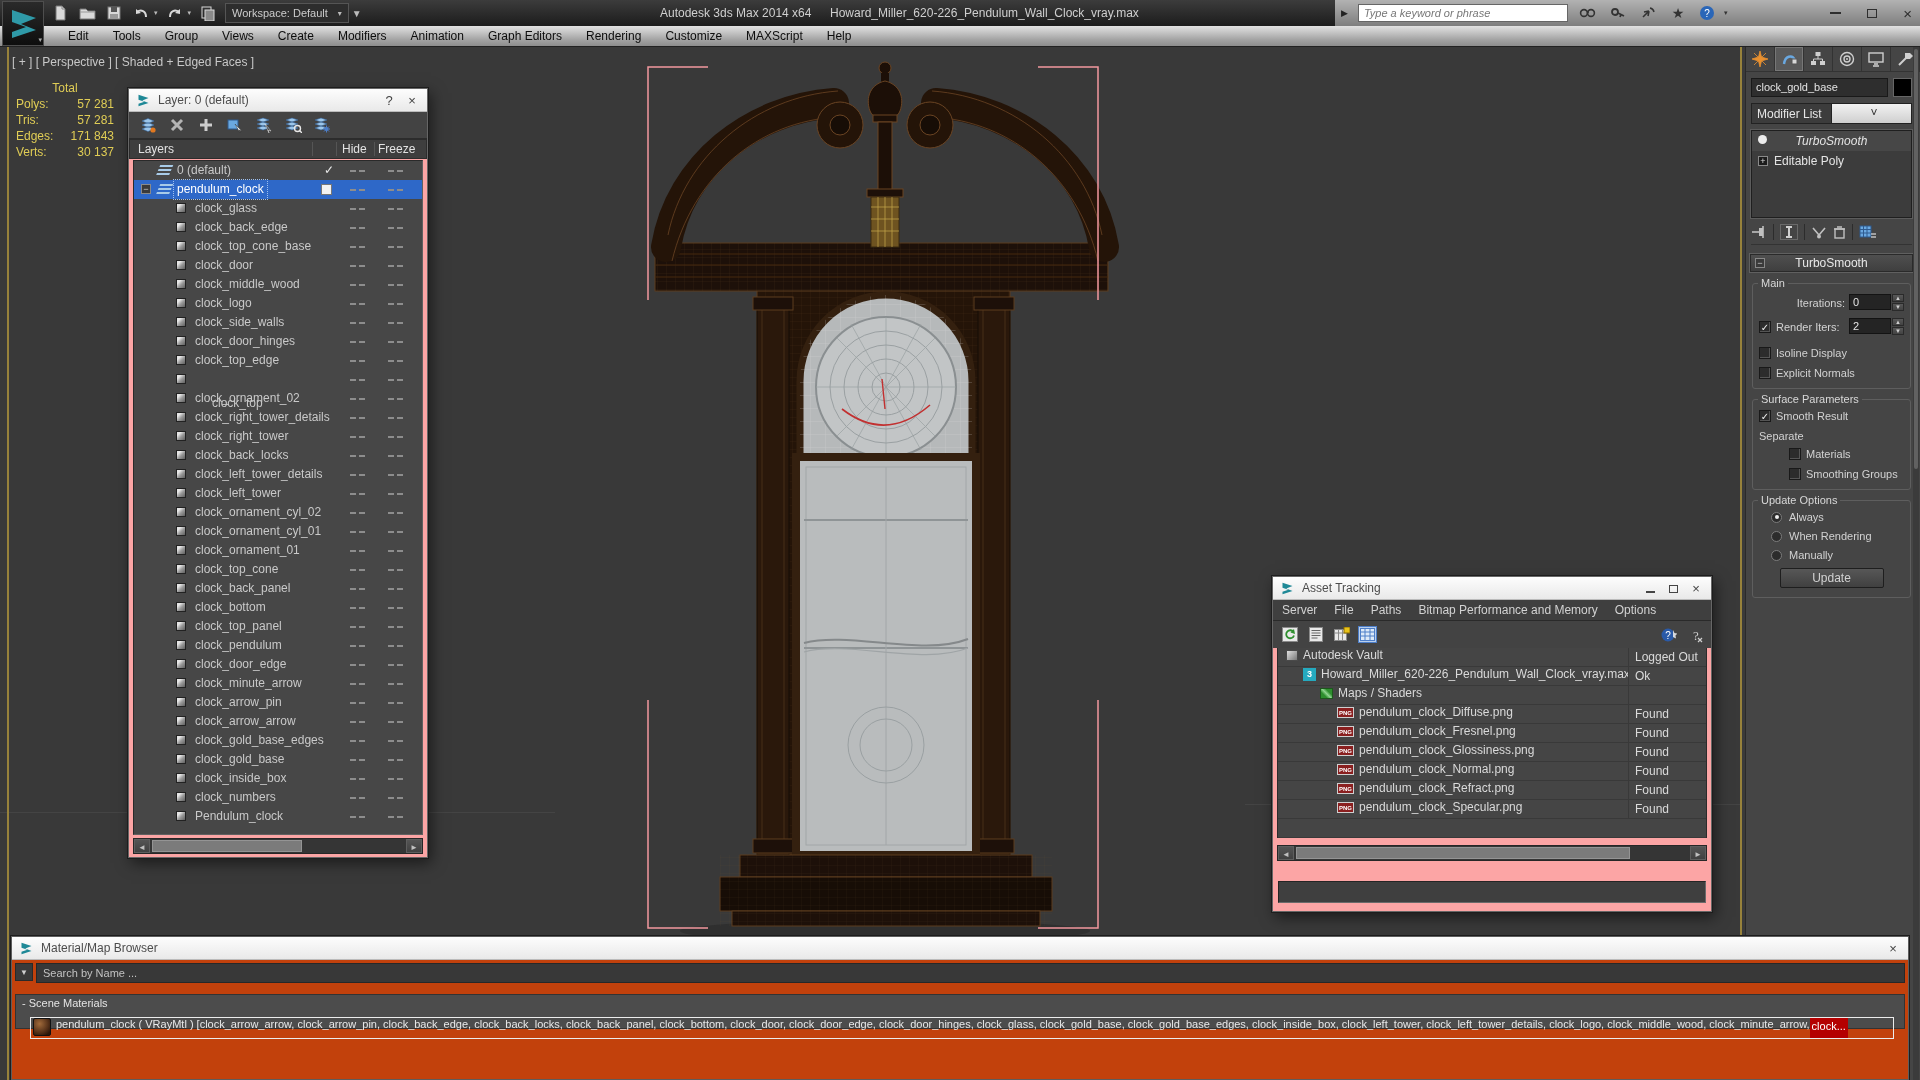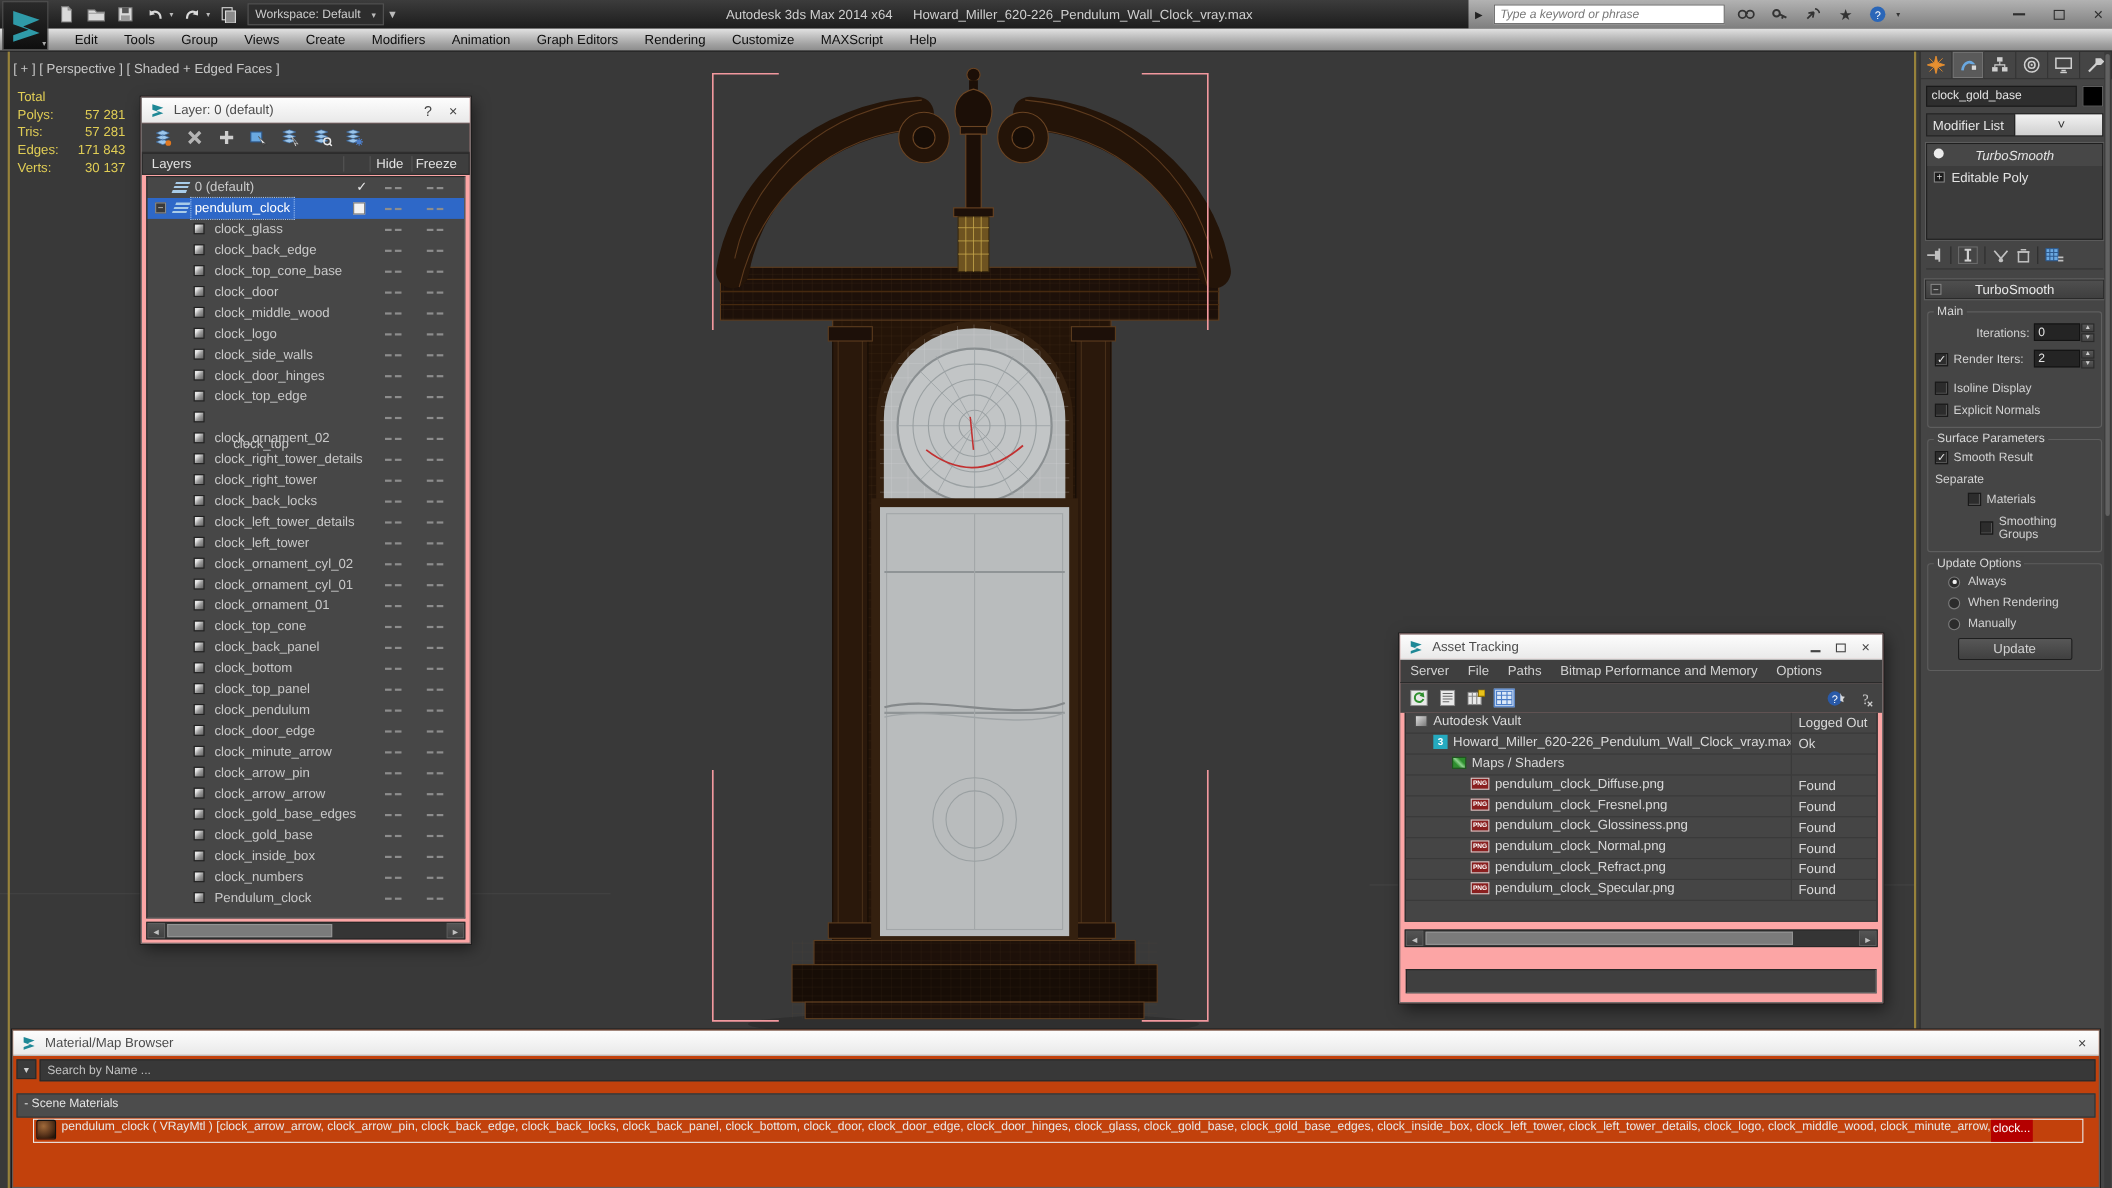--- a/index.html
+++ b/index.html
@@ -29,21 +29,21 @@
 
 .menubar{position:absolute;left:0;top:26px;width:1920px;height:21px;background:linear-gradient(#e2e2e2,#a2a2a2 70%,#8d8d8d);border-bottom:1px solid #222;display:flex;align-items:center;padding-left:56px;color:#0d0d0d}
 .menu-item{padding:0 12px;font-size:12px;cursor:default}
 
 
 .viewport{position:absolute;left:0;top:47px;width:1742px;height:1033px;background:#393939;overflow:hidden}
 .vp-borderL{position:absolute;left:7px;top:47px;width:2px;height:1033px;background:#97823b;z-index:30}
 .vp-borderR{position:absolute;left:1740px;top:47px;width:2px;height:888px;background:#97823b;z-index:6}
 .vp-label{position:absolute;left:12px;top:8px;color:#c8c8c8;font-size:12px}
 .vp-stats{position:absolute;left:16px;top:33px;width:106px;color:#e0cd55;font-size:12px;line-height:16px}
-.vs-total{text-align:left;padding-right:8px}
+.vs-total{text-align:center;padding-right:8px}
 .vs-row{display:flex}
 .vs-row b{font-weight:normal;width:44px}
 .vs-row span{flex:1;text-align:right;padding-right:8px}
 .gridline{position:absolute;height:1px;background:#444}
 
 
 .fwin{position:absolute;background:#fca5a5;border:1px solid #666;box-shadow:0 0 0 1px #1d1d1d,3px 5px 14px rgba(0,0,0,.55);z-index:10}
 .fl-title{height:23px;background:linear-gradient(#fdfdfd,#e9e9e9);border-bottom:1px solid #bbb;color:#4c4c4c;display:flex;align-items:center;padding:0 7px;gap:7px;font-size:12px}
 .fl-sp{flex:1}
 .fl-btn{color:#444;font-size:13px;width:16px;text-align:center}
@@ -143,21 +143,21 @@
 .upd-btn{display:block;width:104px;height:20px;margin:3px auto 2px;background:linear-gradient(#575757,#404040);border:1px solid #1e1e1e;border-radius:2px;color:#d2d2d2;font-size:12px;text-align:center;line-height:18px}
 .cp-scroll{position:absolute;right:1px;top:0;width:6px;height:1033px;background:#3b3b3b}
 .cp-scroll i{position:absolute;left:1px;right:1px;top:2px;height:420px;background:#616161;border-radius:3px}
 .sepgap{margin-left:14px}
 
 
 .matwin{position:absolute;left:11px;top:936px;width:1898px;height:144px;background:#c2410c;border:1px solid #5d5d5d;box-shadow:0 0 0 1px #1d1d1d;z-index:20}
 .mat-search{position:absolute;left:3px;top:26px;right:3px;height:20px;display:flex;gap:3px}
 .mat-filter{width:18px;height:18px;background:#3a3a3a;border:1px solid #2a2a2a;color:#cfcfcf;font-size:8px;text-align:center;line-height:17px}
 .mat-field{flex:1;background:#383838;border:1px solid #282828;color:#c2c2c2;font-size:11px;line-height:18px;padding-left:6px}
-.mat-section{position:absolute;left:3px;top:57px;right:3px;height:22px;background:#4c4c4c;border:1px solid #333;color:#e4e4e4;font-size:11px;line-height:16px;padding-left:6px}
+.mat-section{position:absolute;left:3px;top:57px;right:3px;height:35px;background:#4c4c4c;border:1px solid #333;color:#e4e4e4;font-size:11px;line-height:16px;padding-left:6px}
 .mat-row{position:absolute;left:18px;top:80px;right:14px;height:22px;border:1px solid #ececec;display:flex;color:#e8e8e8;font-size:11px;white-space:nowrap}
 .mat-thumb{width:18px;height:18px;margin:0 5px 0 2px;border-radius:2px;background:radial-gradient(circle at 35% 30%,#a06a3a,#58331a 55%,#2a1609 85%);border:1px solid #111;flex:none}
 .mat-text{overflow:hidden;flex:0 1 auto}
 .mat-tail{background:#b40000;color:#fff;padding:2px 2px;flex:none}
 
 .icosvg{display:block}
 </style>
 </head>
 <body>
 
@@ -1173,21 +1173,21 @@
         <span class="gtitle">Surface Parameters</span>
         <div class="cbrow">
           <span class="cb">✓</span>
           <span>Smooth Result</span>
         </div>
         <div style="margin-bottom:6px">Separate</div>
         <div class="cbrow sepgap" style="margin-left:30px">
           <span class="cb"></span>
           <span>Materials</span>
         </div>
-        <div class="cbrow sepgap" style="margin-left:41px;margin-bottom:2px">
+        <div class="cbrow sepgap" style="margin-left:30px;margin-bottom:2px">
           <span class="cb"></span>
           <span>Smoothing Groups</span>
         </div>
       </div>
       <div class="group">
         <span class="gtitle">Update Options</span>
         <div id="update-radios">
             <div class="radio-row">
               <span class="radio on"></span>
               <span class="radio-label">Always</span>

